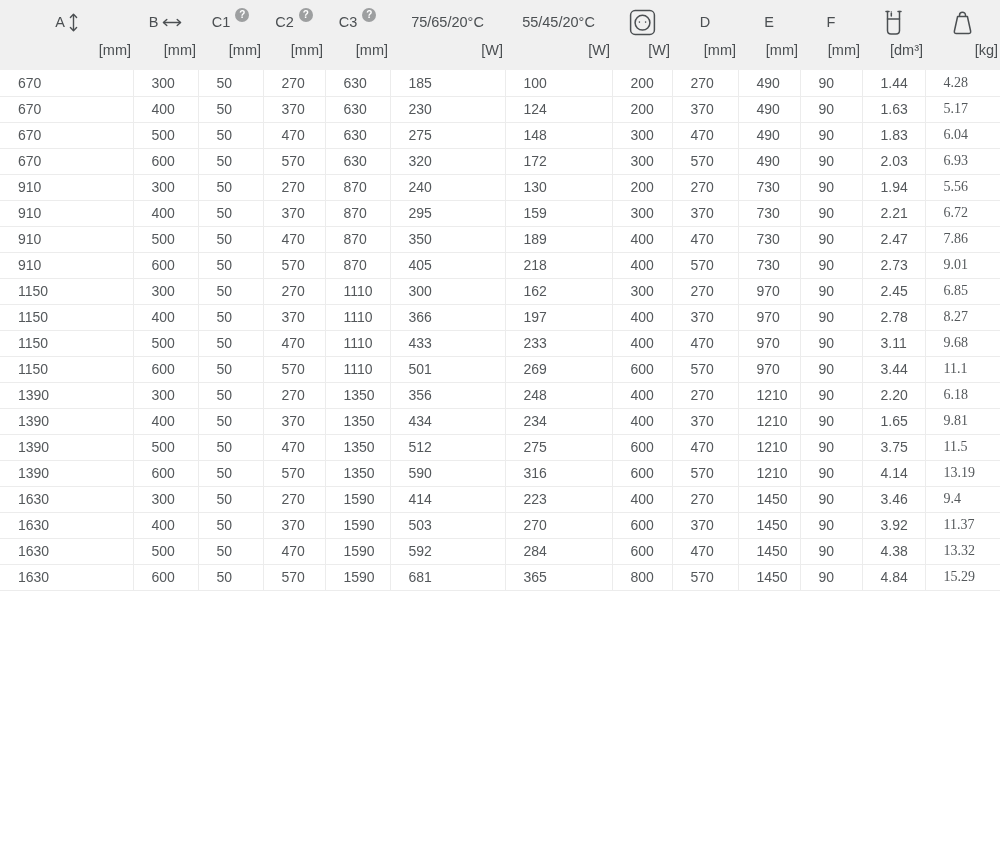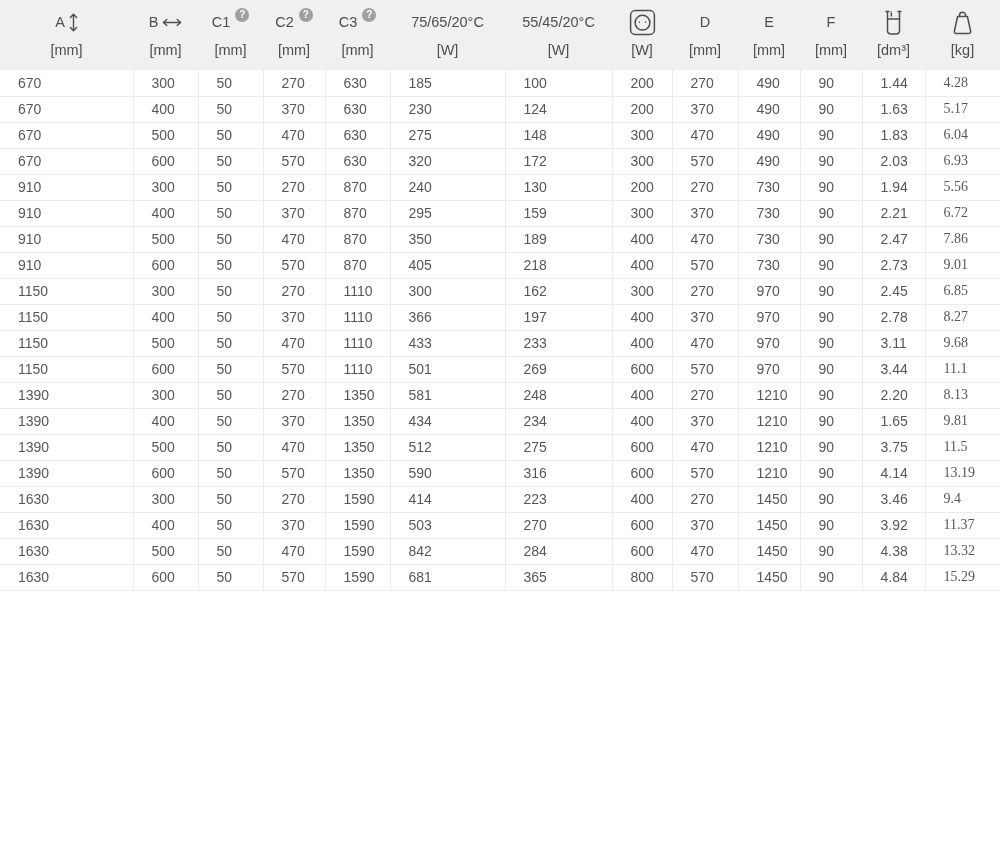--- a/index.html
+++ b/index.html
@@ -18,21 +18,21 @@
     vertical-align: middle;
     text-align: center;
     font-weight: 400;
     font-size: 14.5px;
     color: #4b4f52;
   }
   .hdr-line1 {
     display: flex; align-items: center; justify-content: center;
     gap: 4px; height: 20px;
   }
-  .hdr-unit { display: block; margin-top: 10px; }
+  .hdr-unit { display: block; margin-top: 10px; text-align: right; }
 
   tbody tr { height: 26px; }
   tbody td {
     border-bottom: 1px solid #ececec;
     border-right: 1px solid #ececec;
     font-size: 14px;
     color: #54585b;
     padding: 0 0 0 18px;
     vertical-align: middle;
     background: #ffffff;
@@ -386,28 +386,28 @@
         <td>90</td>
         <td>3.44</td>
         <td>11.1</td>
       </tr>
       <tr>
         <td>1390</td>
         <td>300</td>
         <td>50</td>
         <td>270</td>
         <td>1350</td>
-        <td>581</td>
+        <td>356</td>
         <td>248</td>
         <td>400</td>
         <td>270</td>
         <td>1210</td>
         <td>90</td>
         <td>2.20</td>
-        <td>8.13</td>
+        <td>6.18</td>
       </tr>
       <tr>
         <td>1390</td>
         <td>400</td>
         <td>50</td>
         <td>370</td>
         <td>1350</td>
         <td>434</td>
         <td>234</td>
         <td>400</td>
@@ -476,21 +476,21 @@
         <td>90</td>
         <td>3.92</td>
         <td>11.37</td>
       </tr>
       <tr>
         <td>1630</td>
         <td>500</td>
         <td>50</td>
         <td>470</td>
         <td>1590</td>
-        <td>842</td>
+        <td>592</td>
         <td>284</td>
         <td>600</td>
         <td>470</td>
         <td>1450</td>
         <td>90</td>
         <td>4.38</td>
         <td>13.32</td>
       </tr>
       <tr>
         <td>1630</td>

